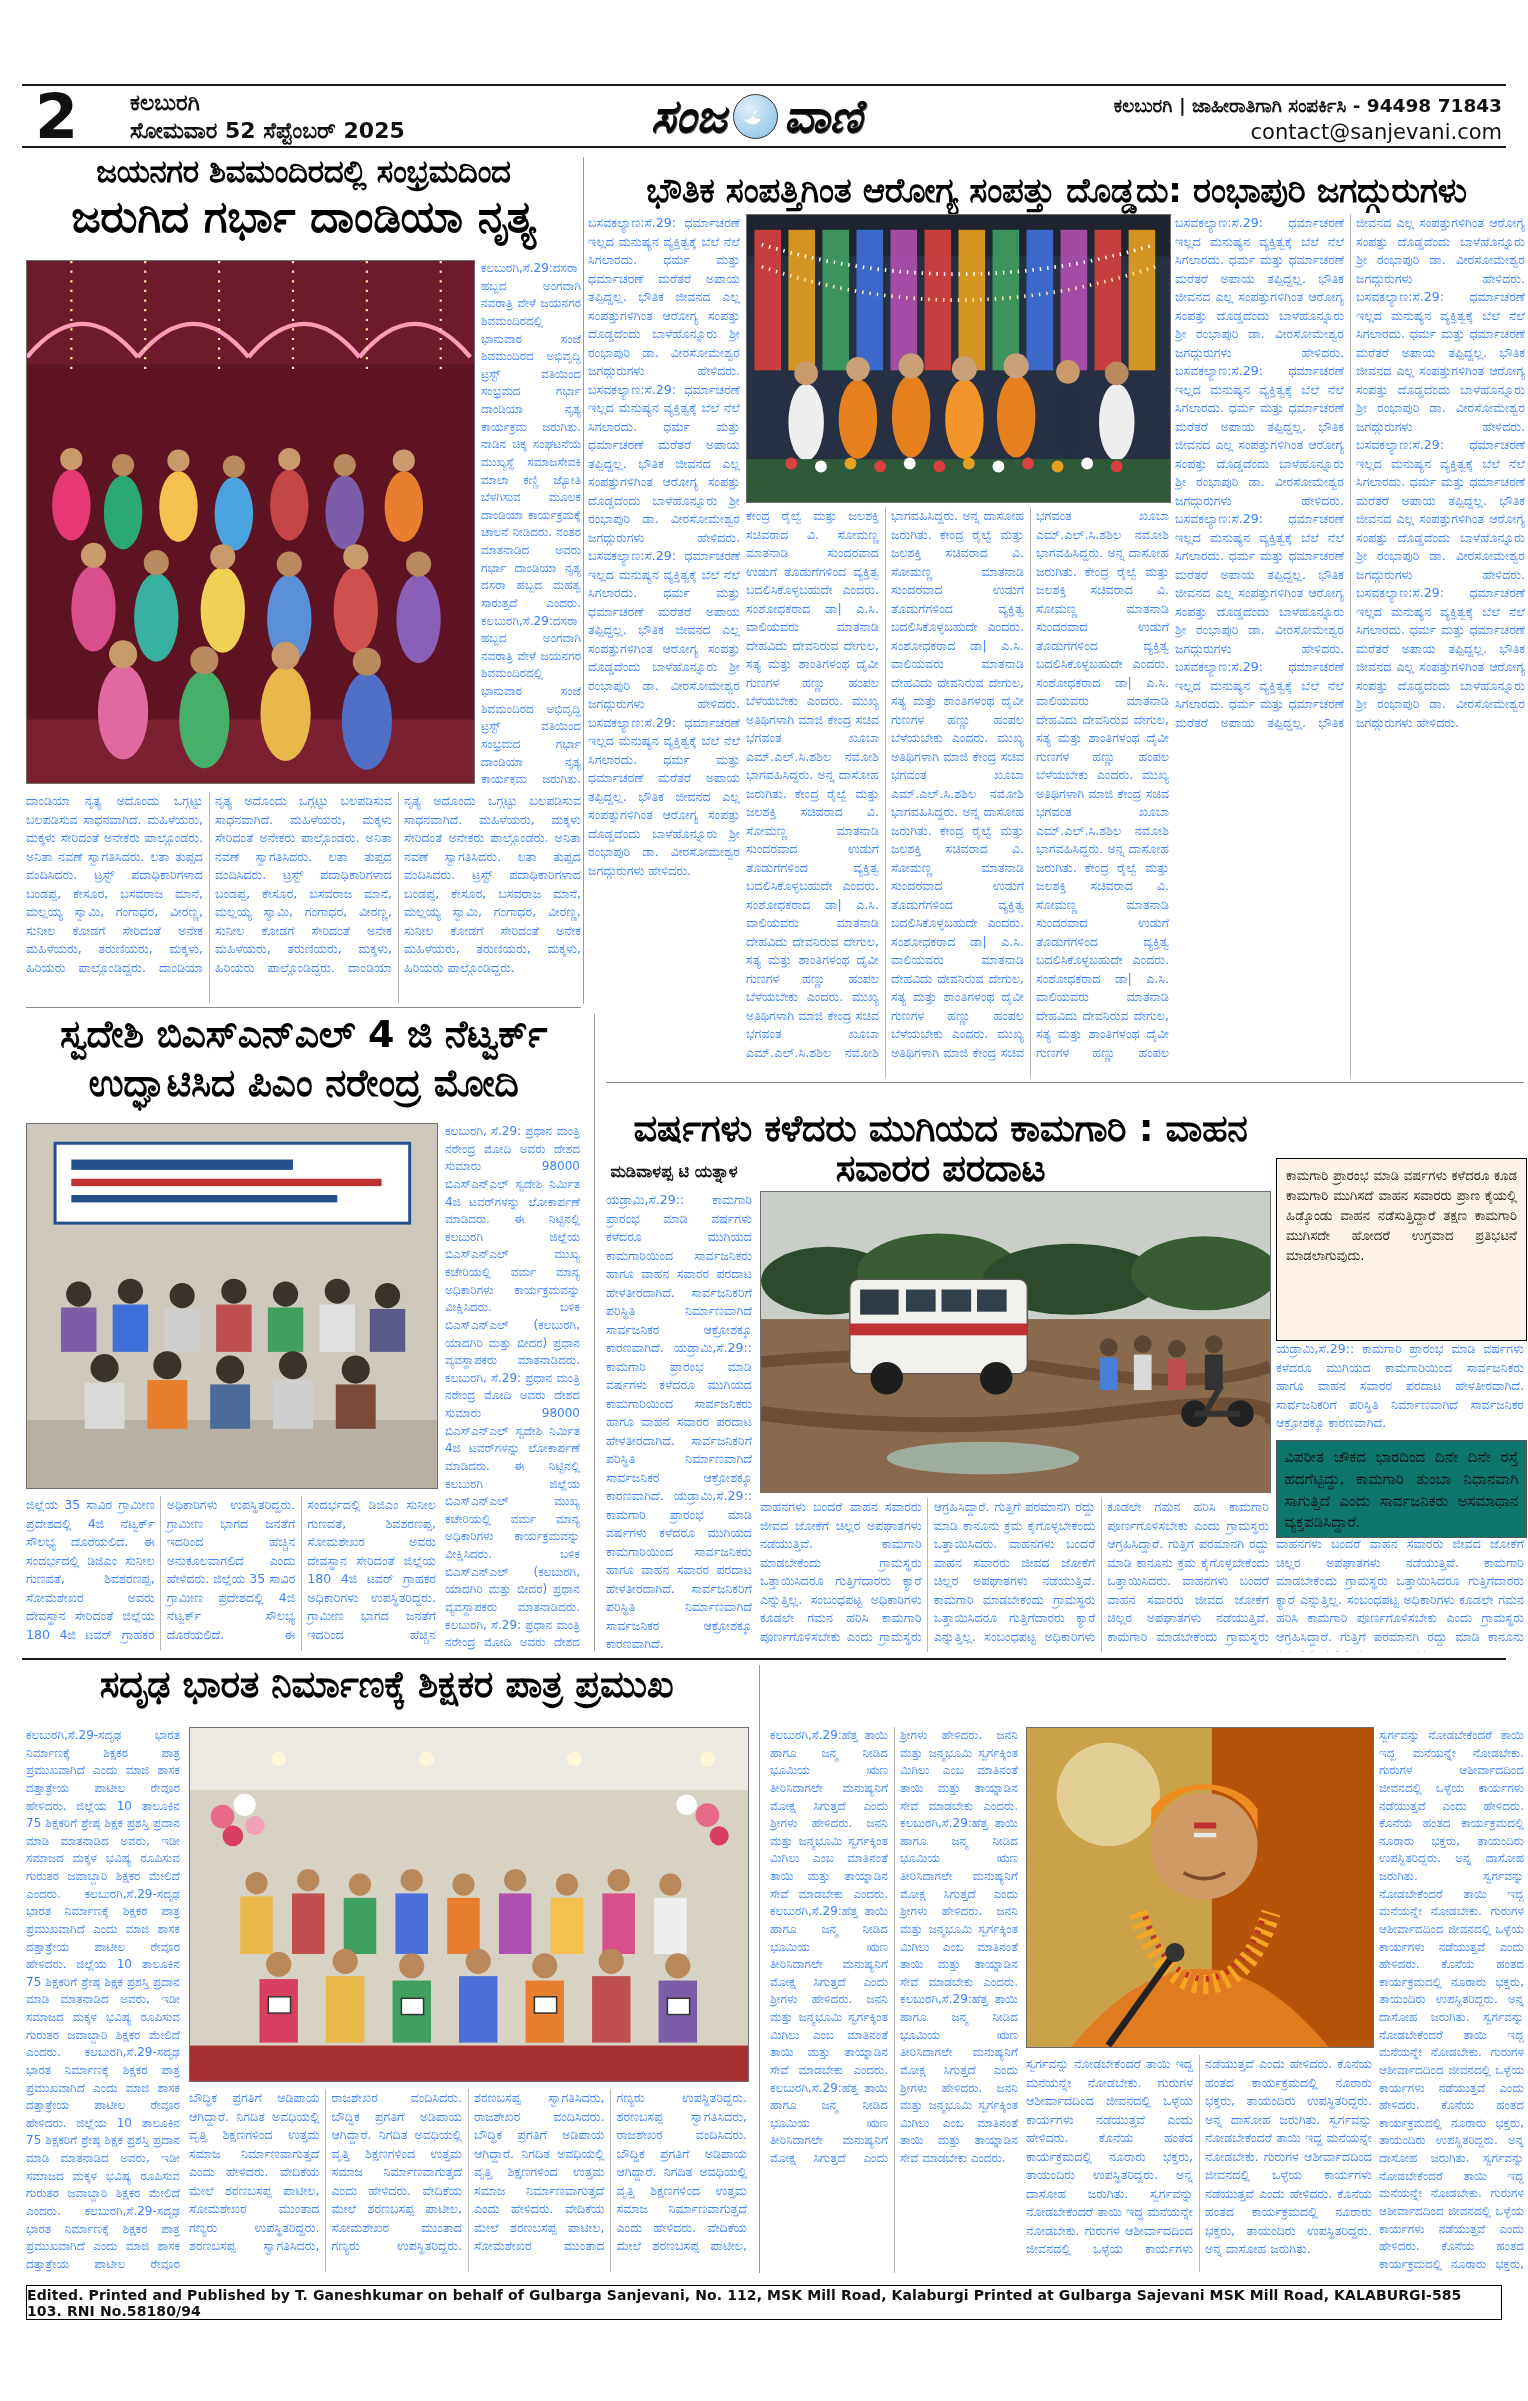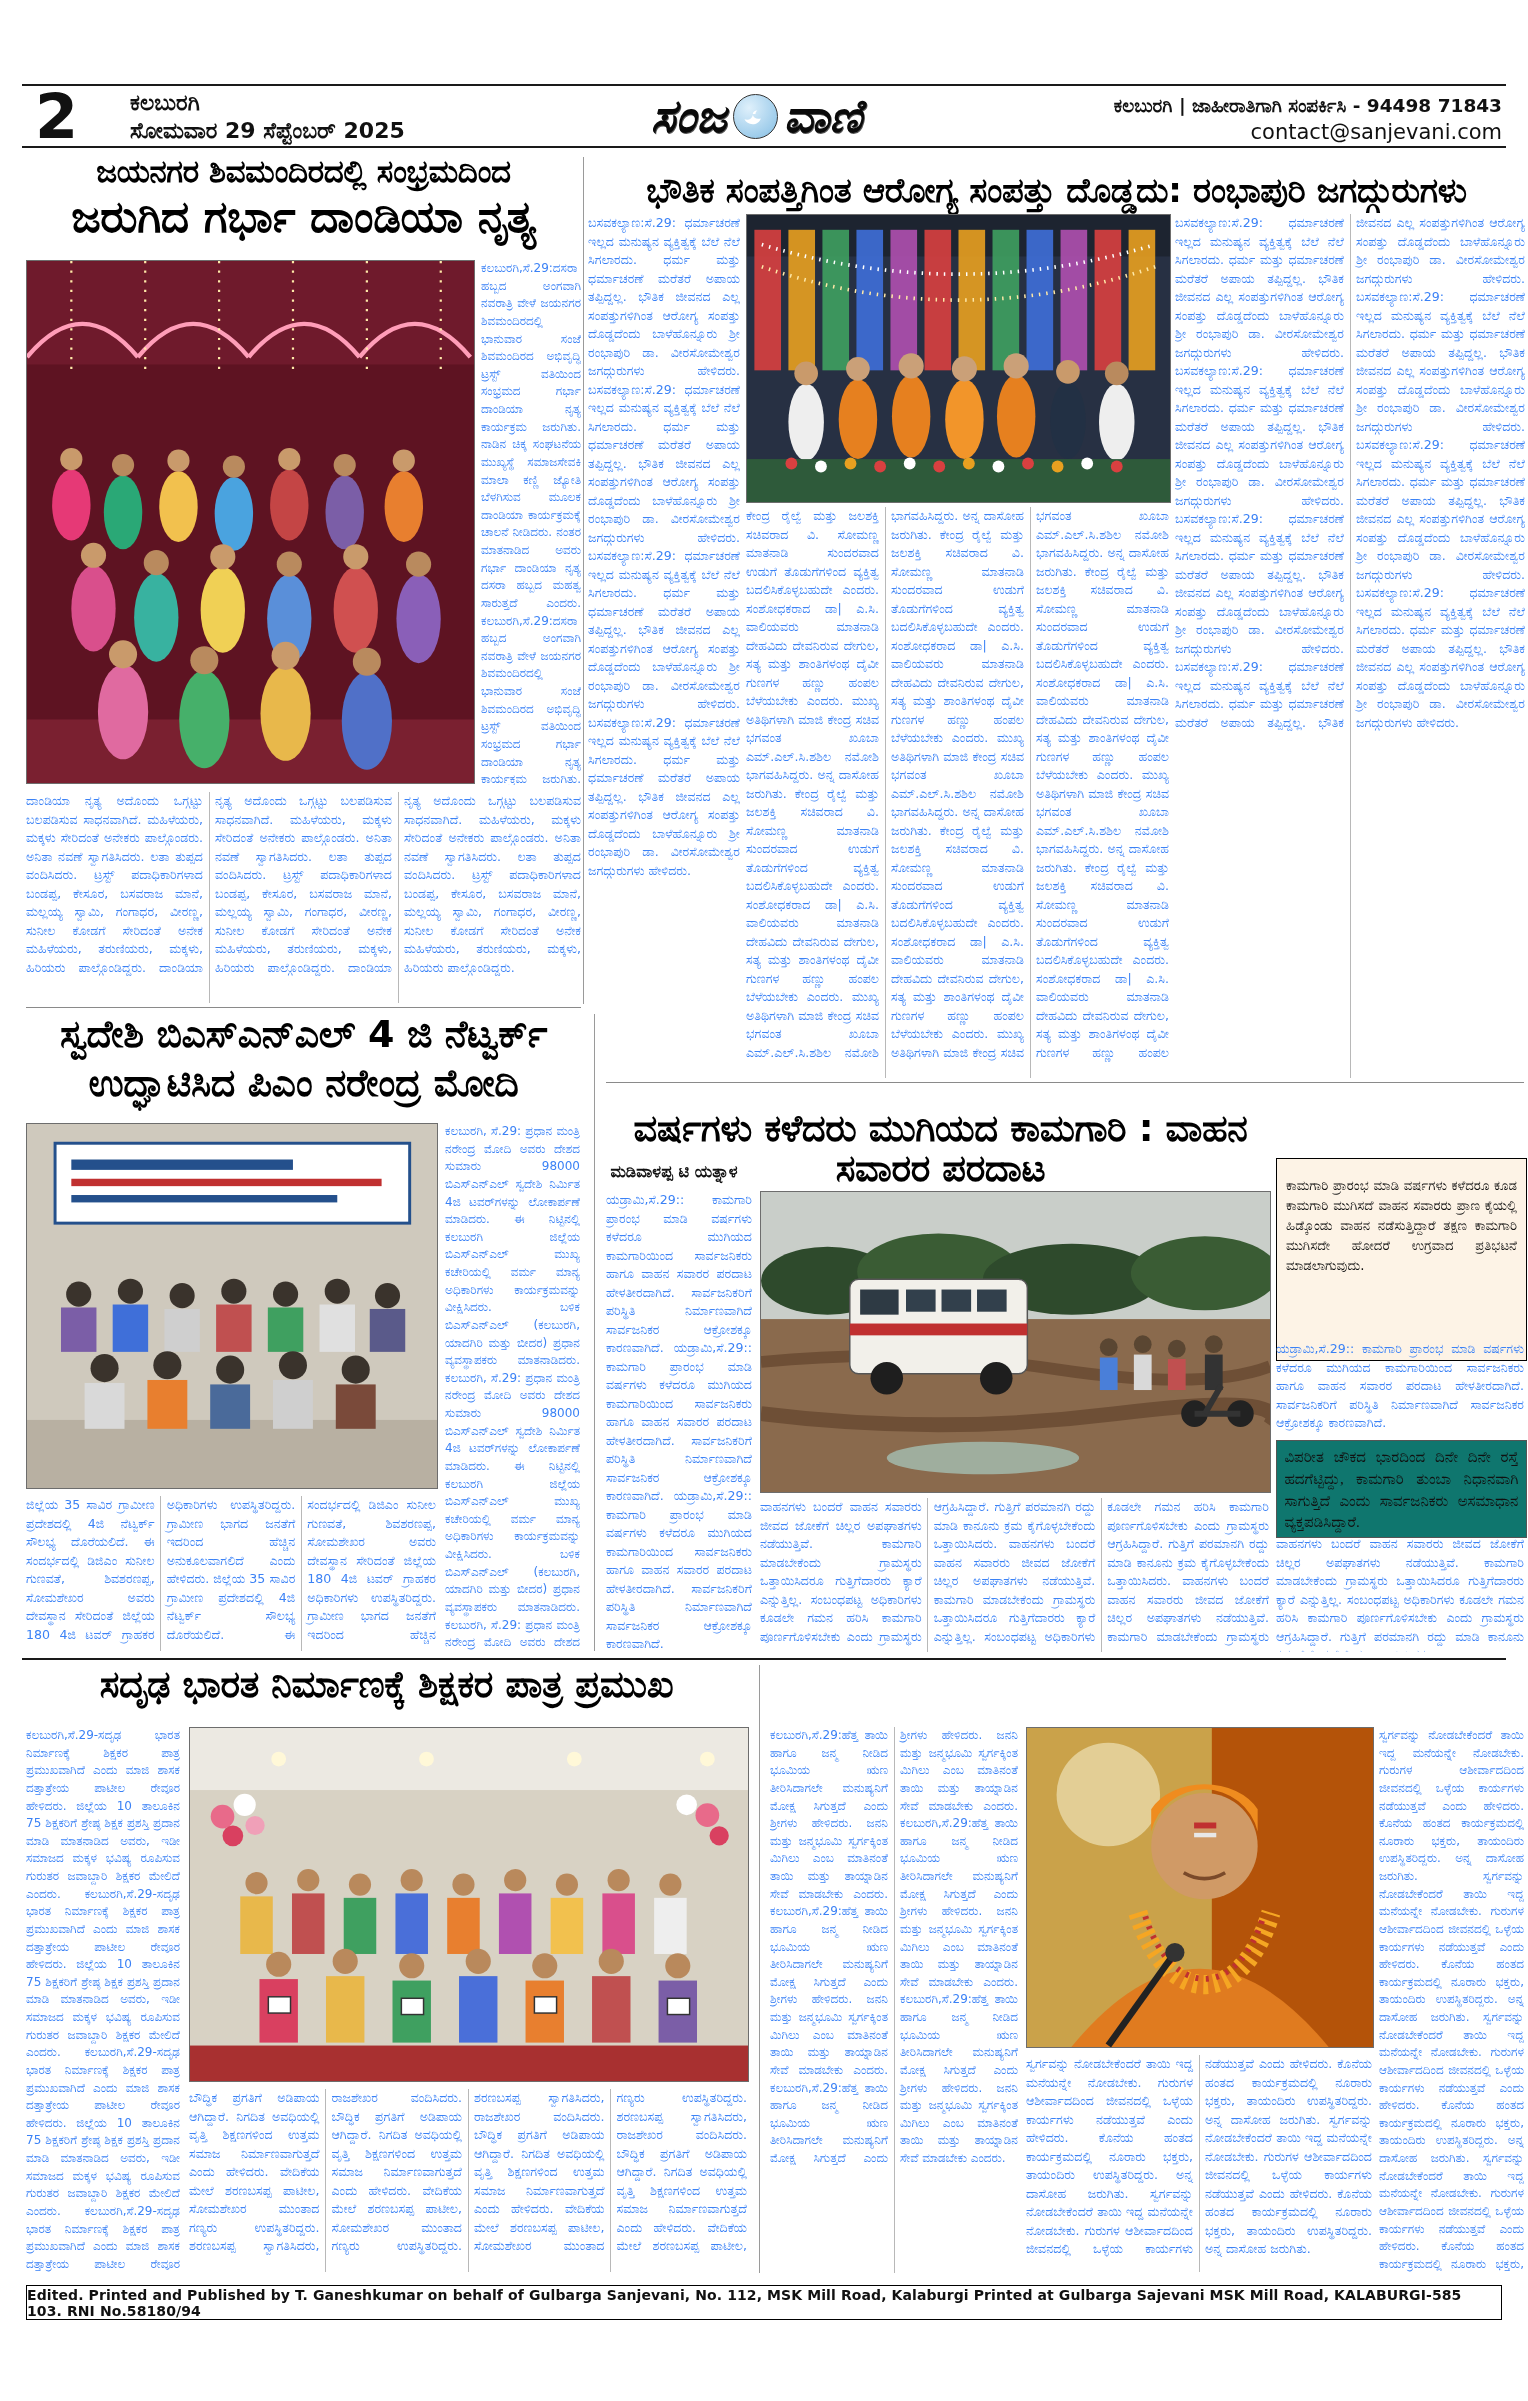--- a/index.html
+++ b/index.html
@@ -21,39 +21,39 @@
   .ed-top{font-size:22px;font-weight:700;}
   .ed-date{font-size:22px;font-weight:700;}
   .masthead{display:flex;align-items:center;gap:6px;font-weight:900;font-style:italic;
             font-size:46px;color:#0a0a0a;text-shadow:0.7px 0.7px 0 #555;}
   .mast-logo{width:43px;height:43px;border-radius:50%;
              background:radial-gradient(circle at 35% 30%,#dff0fb,#9fcdeb 70%,#7fb8de);
              border:1.5px solid #333;display:flex;align-items:center;justify-content:center;}
   .contact-l1{font-size:18.5px;font-weight:700;text-align:right;}
   .contact-l2{font-size:21px;text-align:right;}
   .byline{font-size:16.3px;font-weight:700;}
-  .quote-box{background:#fdf3e6;border:1.5px solid #000;padding:17px 9px;
+  .quote-box{background:#fdf3e6;border:1.5px solid #000;padding:7px 9px;
              font-size:13.3px;line-height:1.5;text-align:justify;overflow:hidden;}
   .tint-box{background:#0f766e;border:0.7px solid #555;padding:6px 7.4px;
             font-size:15px;line-height:1.45;text-align:justify;overflow:hidden;font-family:Liberation Serif, serif;}
   .footer-box{position:absolute;left:26px;top:2285px;width:1474px;height:33px;
               border:1.5px solid #000;display:flex;align-items:center;justify-content:center;
               font-size:14px;font-weight:600;letter-spacing:0.1px;}
 </style>
 </head>
 <body>
 
 <div class="page">
 
   <div class="rule-h" style="left:22px;top:84px;width:1484px;"></div>
   <div class="rule-h" style="left:22px;top:146px;width:1484px;height:2.2px;"></div>
 
   <div class="abs pagenum" style="left:35px;top:86px;">2</div>
   <div class="abs ed-top" style="left:130px;top:90px;">ಕಲಬುರಗಿ</div>
-  <div class="abs ed-date" style="left:130px;top:118px;">ಸೋಮವಾರ 29 ಸೆಪ್ಟೆಂಬರ್ 2025</div>
+  <div class="abs ed-date" style="left:130px;top:118px;">ಸೋಮವಾರ 52 ಸೆಪ್ಟೆಂಬರ್ 2025</div>
 
   <div class="abs masthead" style="left:651px;top:89px;">
     <span>ಸಂಜ</span>
     <span class="mast-logo">
       <svg viewBox="0 0 24 24" width="28" height="28">
         <path d="M3 14c4 1.2 6.2-.8 7.2-3.8 1 2.8 3 3.9 6.8 3-1 3.2-4 5-7 5-3.1 0-5.9-1.8-7-4.2z" fill="#ffffff"></path>
         <path d="M10 9.5c.4-2 2-3.2 4-3-1 .8-1.5 1.8-1.6 3z" fill="#ffffff"></path>
       </svg>
     </span>
     <span>ವಾಣಿ</span>

